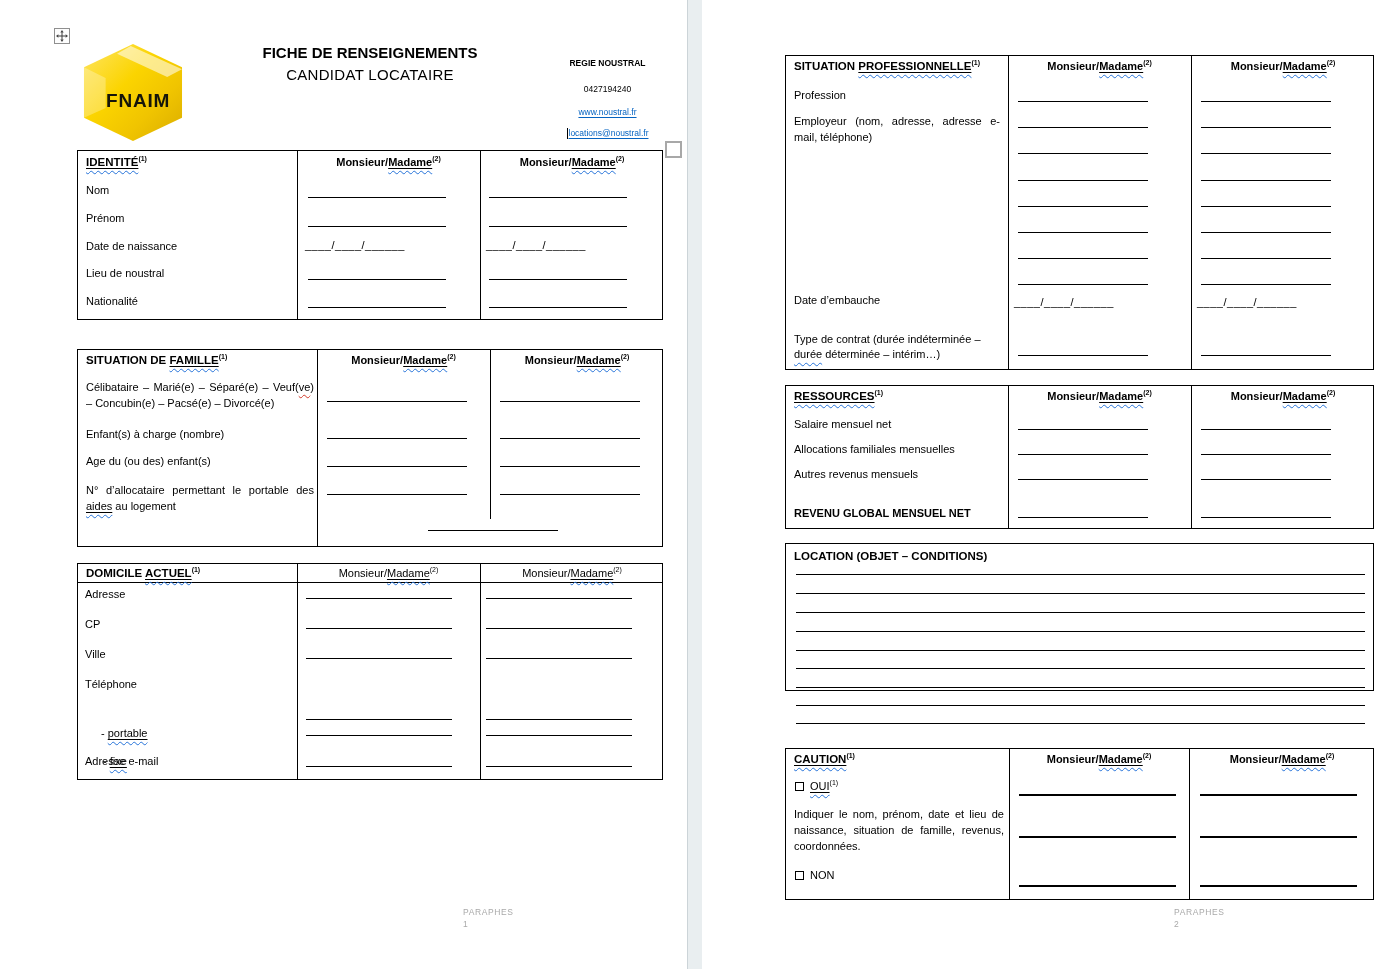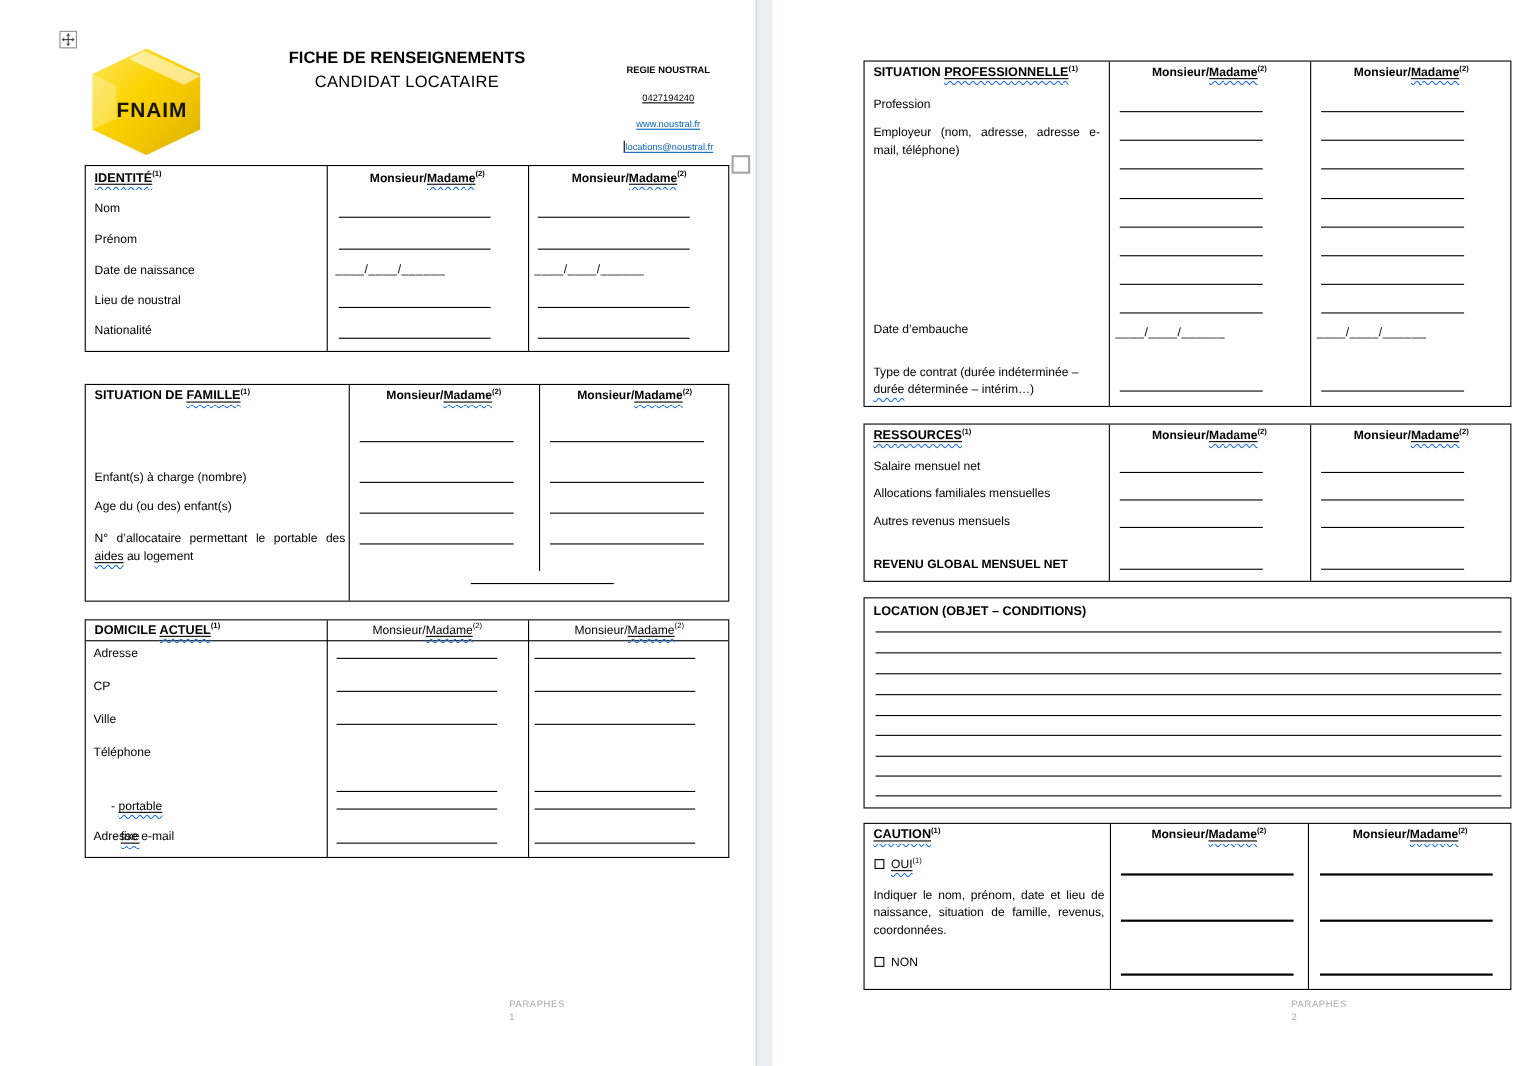--- a/index.html
+++ b/index.html
@@ -61,21 +61,21 @@
     <div class="hex"></div>
     <div class="shine"></div>
     <div class="shine2"></div>
     <div class="txt">FNAIM</div>
   </div>
 
   <div class="t1">FICHE DE RENSEIGNEMENTS</div>
   <div class="t2">CANDIDAT LOCATAIRE</div>
 
   <div class="ag" style="top:58px;font-weight:700;">REGIE NOUSTRAL</div>
-  <div class="ag" style="top:84px;text-decoration:underline;">0427194240</div>
+  <div class="ag" style="top:84px;">0427194240</div>
   <div class="ag" style="top:107px;"><span class="lnk u">www.noustral.fr</span></div>
   <div class="ag" style="top:128px;"><span class="cursor"></span><span class="lnk u">locations@noustral.fr</span></div>
 
   <div class="rsz"></div>
 
   <div class="tbl" style="left:77px;top:150px;width:586px;height:170px;">
     <div class="vl" style="left:219px;height:100%;"></div>
     <div class="vl" style="left:402px;height:100%;"></div>
     <div class="sec" style="left:8px;top:5px;"><span class="u"><span class="wv">IDENTITÉ</span></span><sup>(1)</sup></div>
     <div class="mm" style="left:219px;width:183px;top:5px;"><span>Monsieur/</span><span class="u"><span class="wv">Madame</span></span><sup>(2)</sup></div>
@@ -96,20 +96,21 @@
     <div class="bl" style="left:230px;top:156px;width:138px;"></div>
     <div class="bl" style="left:411px;top:156px;width:138px;"></div>
   </div>
 
   <div class="tbl" style="left:77px;top:349px;width:586px;height:198px;">
     <div class="vl" style="left:239px;height:100%;"></div>
     <div class="vl" style="left:412px;height:169px;"></div>
     <div class="sec" style="left:8px;top:4px;"><span>SITUATION DE </span><span class="u"><span class="wv">FAMILLE</span></span><sup>(1)</sup></div>
     <div class="mm" style="left:239px;width:173px;top:4px;"><span>Monsieur/</span><span class="u"><span class="wv">Madame</span></span><sup>(2)</sup></div>
     <div class="mm" style="left:412px;width:174px;top:4px;"><span>Monsieur/</span><span class="u"><span class="wv">Madame</span></span><sup>(2)</sup></div>
+    <div class="lbl ml jst" style="left:8px;top:29px;width:228px;"><span>Célibataire – Marié(e) – Séparé(e) – Veuf(</span><span class="wr">ve</span><span>) – Concubin(e) – Pacsé(e) – Divorcé(e)</span></div>
     <div class="bl" style="left:249px;top:51px;width:140px;"></div>
     <div class="bl" style="left:422px;top:51px;width:140px;"></div>
     <div class="lbl" style="left:8px;top:78px;">Enfant(s) à charge (nombre)</div>
     <div class="bl" style="left:249px;top:88px;width:140px;"></div>
     <div class="bl" style="left:422px;top:88px;width:140px;"></div>
     <div class="lbl" style="left:8px;top:105px;">Age du (ou des) enfant(s)</div>
     <div class="bl" style="left:249px;top:116px;width:140px;"></div>
     <div class="bl" style="left:422px;top:116px;width:140px;"></div>
     <div class="lbl ml jst" style="left:8px;top:132px;width:228px;"><span>N° d’allocataire permettant le portable des </span><span class="u"><span class="wv">aides</span></span><span> au logement</span></div>
     <div class="bl" style="left:249px;top:144px;width:140px;"></div>
@@ -201,21 +202,21 @@
     <div class="bl" style="left:232px;top:68px;width:130px;"></div>
     <div class="bl" style="left:415px;top:68px;width:130px;"></div>
     <div class="lbl" style="left:8px;top:82px;">Autres revenus mensuels</div>
     <div class="bl" style="left:232px;top:93px;width:130px;"></div>
     <div class="bl" style="left:415px;top:93px;width:130px;"></div>
     <div class="lbl" style="left:8px;top:121px;font-weight:700;">REVENU GLOBAL MENSUEL NET</div>
     <div class="bl" style="left:232px;top:131px;width:130px;"></div>
     <div class="bl" style="left:415px;top:131px;width:130px;"></div>
   </div>
 
-  <div class="tbl" style="left:83px;top:543px;width:589px;height:192px;">
+  <div class="tbl" style="left:83px;top:543px;width:589px;height:148px;">
     <div class="sec" style="left:8px;top:6px;">LOCATION (OBJET – CONDITIONS)</div>
     <div class="bl" style="left:10px;top:30px;width:569px;"></div>
     <div class="bl" style="left:10px;top:49px;width:569px;"></div>
     <div class="bl" style="left:10px;top:68px;width:569px;"></div>
     <div class="bl" style="left:10px;top:87px;width:569px;"></div>
     <div class="bl" style="left:10px;top:106px;width:569px;"></div>
     <div class="bl" style="left:10px;top:124px;width:569px;"></div>
     <div class="bl" style="left:10px;top:143px;width:569px;"></div>
     <div class="bl" style="left:10px;top:161px;width:569px;"></div>
     <div class="bl" style="left:10px;top:179px;width:569px;"></div>

